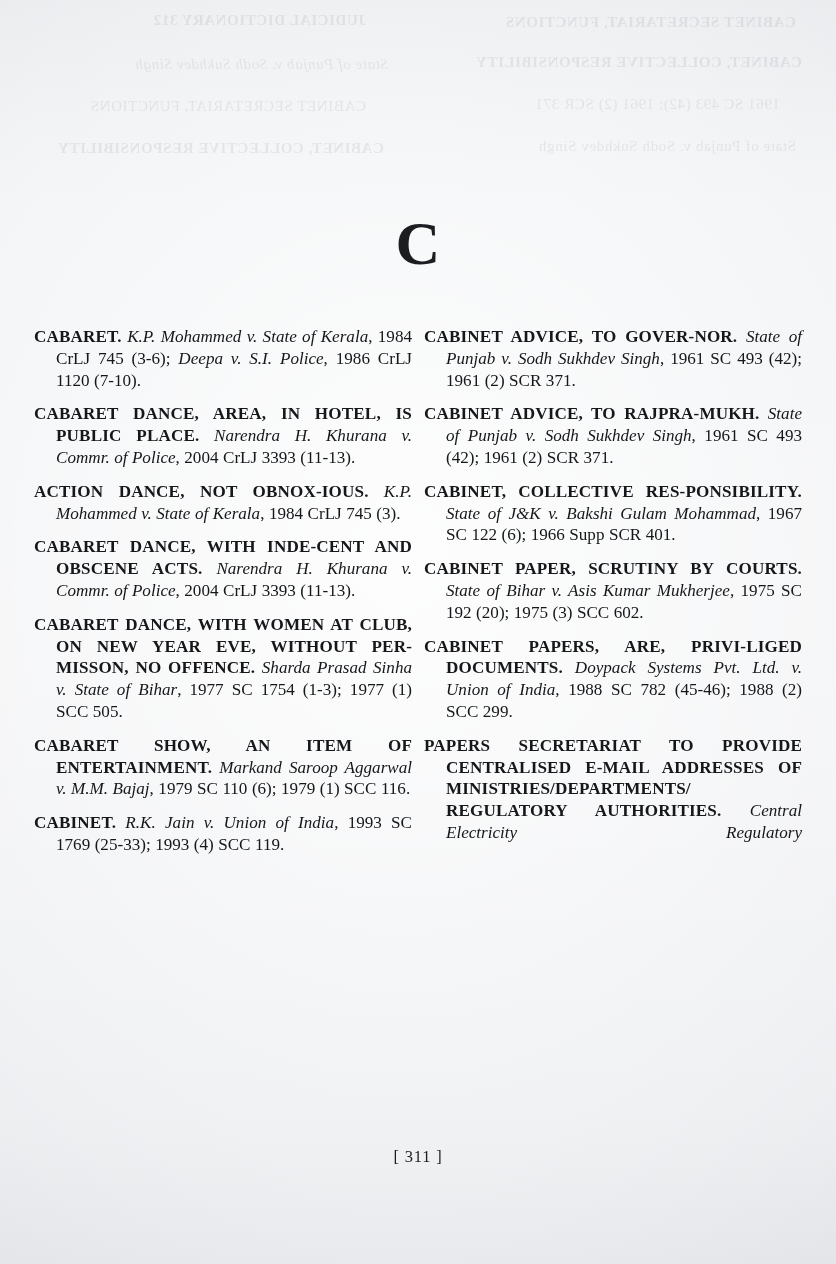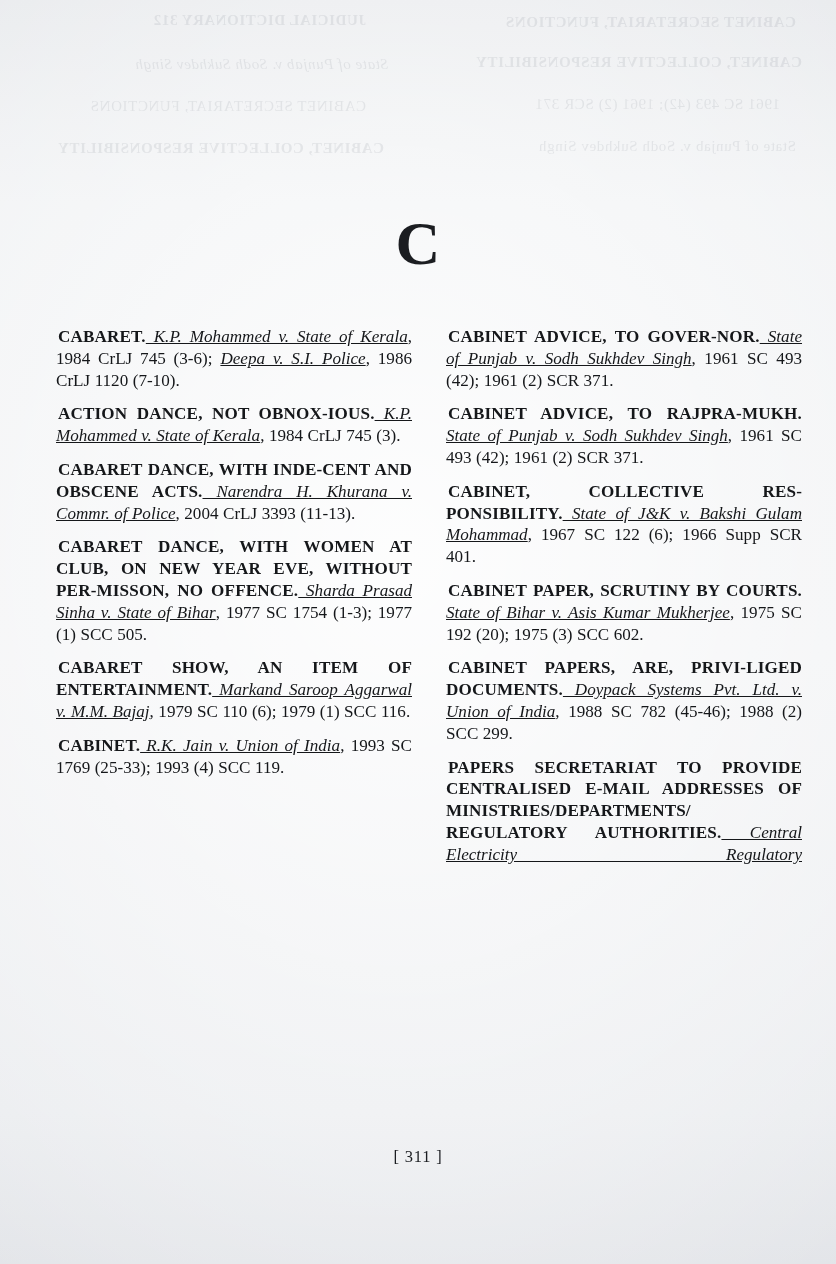--- a/index.html
+++ b/index.html
@@ -93,25 +93,23 @@
     word-spacing: 0.2px;
   }
   .entry:last-child { margin-bottom: 0; }
 
   
   .entry.stretch { text-align-last: justify; }
 
   .hw {
     font-weight: 700;
     letter-spacing: 0.15px;
-    margin-left: 24px;
   }
   .cit {
     font-style: italic;
-    text-decoration: underline;
   }
   .ref {
     font-style: normal;
   }
 
   .folio {
     position: absolute;
     left: 0;
     right: 0;
     top: 1147px;
@@ -139,20 +137,21 @@
     <div class="bleed-row" style="left:452px; top:140px; font-size:15px;">CABINET, COLLECTIVE RESPONSIBILITY</div>
   </div>
 
   <div class="content">
 
     <div class="section-letter">C</div>
 
     <div class="columns">
       <div class="col">
           <p class="entry"><span class="hw">CABARET.</span><span class="cit"> K.P. Mohammed v. State of Kerala</span><span class="ref">, 1984 CrLJ 745 (3-6); </span><span class="cit">Deepa v. S.I. Police</span><span class="ref">, 1986 CrLJ 1120 (7-10).</span></p>
+          <p class="entry"><span class="hw">CABARET DANCE, AREA, IN HOTEL, IS PUBLIC PLACE.</span><span class="cit"> Narendra H. Khurana v. Commr. of Police</span><span class="ref">, 2004 CrLJ 3393 (11-13).</span></p>
           <p class="entry"><span class="hw">ACTION DANCE, NOT OBNOX-IOUS.</span><span class="cit"> K.P. Mohammed v. State of Kerala</span><span class="ref">, 1984 CrLJ 745 (3).</span></p>
           <p class="entry"><span class="hw">CABARET DANCE, WITH INDE-CENT AND OBSCENE ACTS.</span><span class="cit"> Narendra H. Khurana v. Commr. of Police</span><span class="ref">, 2004 CrLJ 3393 (11-13).</span></p>
           <p class="entry"><span class="hw">CABARET DANCE, WITH WOMEN AT CLUB, ON NEW YEAR EVE, WITHOUT PER-MISSON, NO OFFENCE.</span><span class="cit"> Sharda Prasad Sinha v. State of Bihar</span><span class="ref">, 1977 SC 1754 (1-3); 1977 (1) SCC 505.</span></p>
           <p class="entry"><span class="hw">CABARET SHOW, AN ITEM OF ENTERTAINMENT.</span><span class="cit"> Markand Saroop Aggarwal v. M.M. Bajaj</span><span class="ref">, 1979 SC 110 (6); 1979 (1) SCC 116.</span></p>
           <p class="entry"><span class="hw">CABINET.</span><span class="cit"> R.K. Jain v. Union of India</span><span class="ref">, 1993 SC 1769 (25-33); 1993 (4) SCC 119.</span></p>
         </div>
       <div class="col">
           <p class="entry"><span class="hw">CABINET ADVICE, TO GOVER-NOR.</span><span class="cit"> State of Punjab v. Sodh Sukhdev Singh</span><span class="ref">, 1961 SC 493 (42); 1961 (2) SCR 371.</span></p>
           <p class="entry"><span class="hw">CABINET ADVICE, TO RAJPRA-MUKH.</span><span class="cit"> State of Punjab v. Sodh Sukhdev Singh</span><span class="ref">, 1961 SC 493 (42); 1961 (2) SCR 371.</span></p>
           <p class="entry"><span class="hw">CABINET, COLLECTIVE RES-PONSIBILITY.</span><span class="cit"> State of J&amp;K v. Bakshi Gulam Mohammad</span><span class="ref">, 1967 SC 122 (6); 1966 Supp SCR 401.</span></p>

